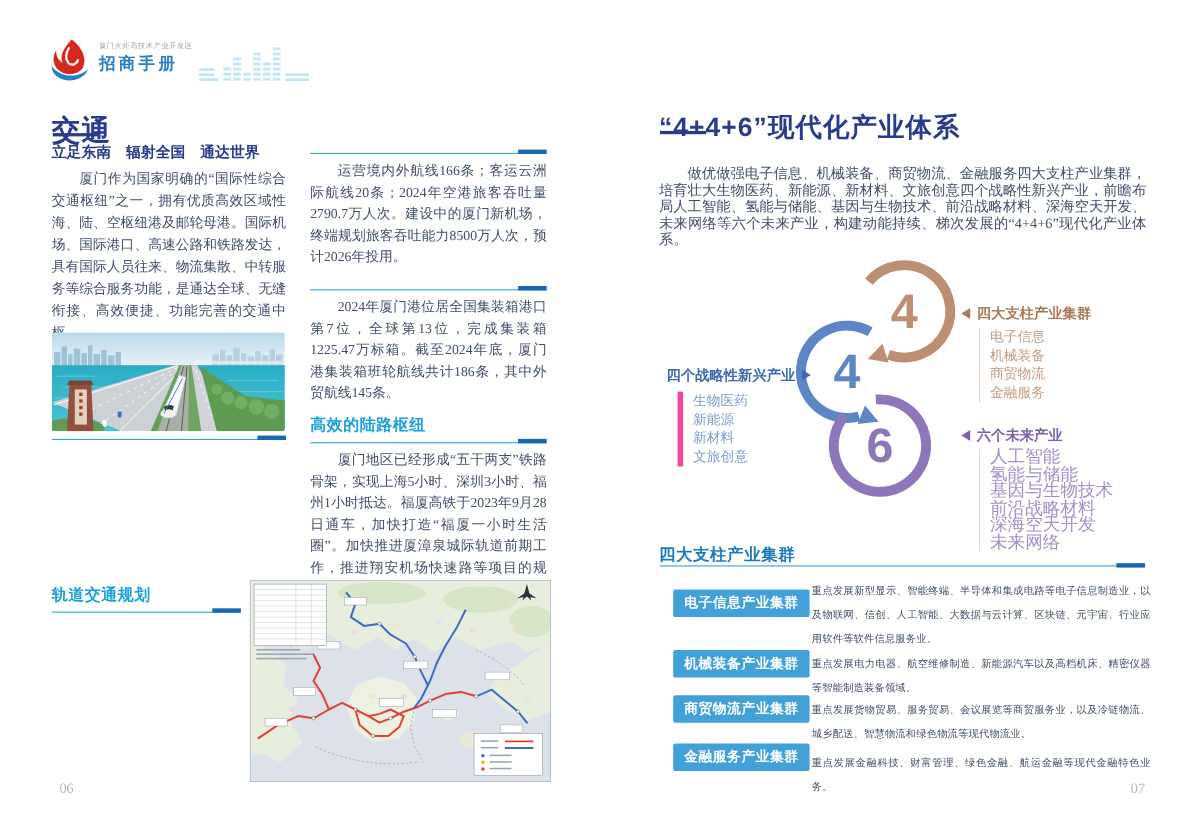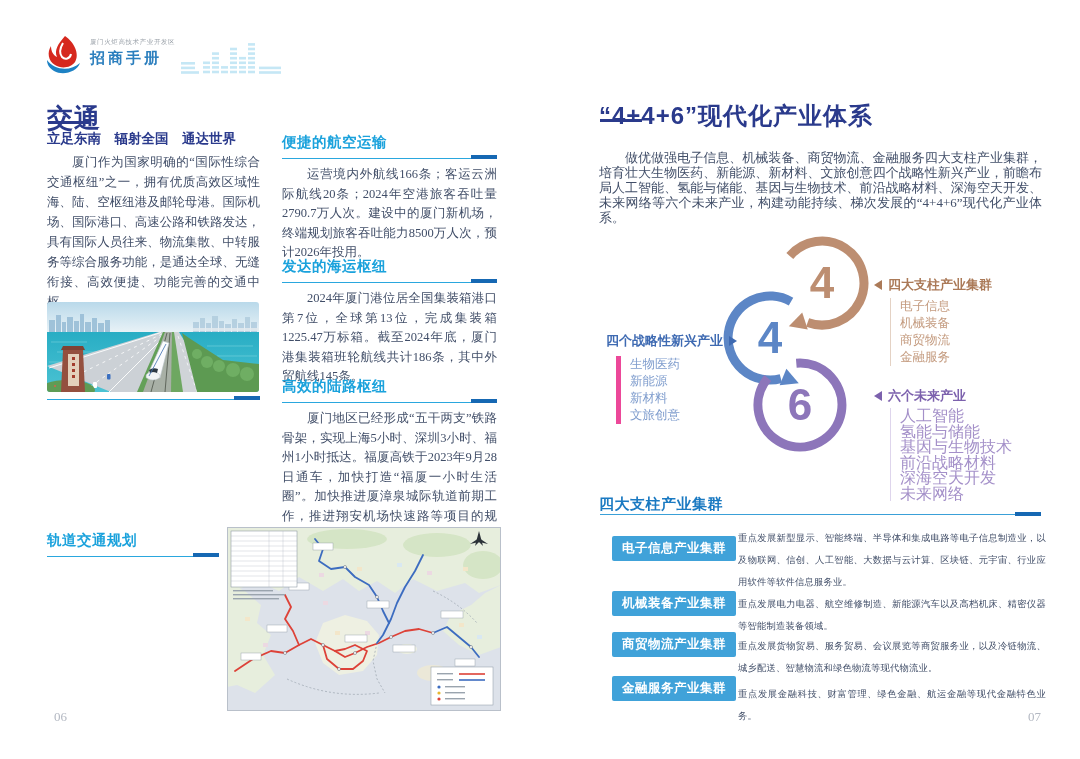--- a/index.html
+++ b/index.html
@@ -240,29 +240,27 @@
   </div>
 
   <div class="sec" style="left:47px;top:531px;width:172px">
     <h3 class="sec-title">轨道交通规划</h3>
     <div class="sec-rule">
         <i class="thick"></i>
       </div>
   </div>
 
   <div class="sec" style="left:282px;top:133px;width:215px">
-    <h3 class="sec-title">便捷的航空运输</h3>
     <div class="sec-rule">
         <i class="thick"></i>
       </div>
     <p class="body" style="line-height:19.5px">运营境内外航线166条；客运云洲际航线20条；2024年空港旅客吞吐量2790.7万人次。建设中的厦门新机场，终端规划旅客吞吐能力8500万人次，预计2026年投用。</p>
   </div>
 
   <div class="sec" style="left:282px;top:257px;width:215px">
-    <h3 class="sec-title">发达的海运枢纽</h3>
     <div class="sec-rule">
         <i class="thick"></i>
       </div>
     <p class="body" style="line-height:19.5px">2024年厦门港位居全国集装箱港口第7位，全球第13位，完成集装箱1225.47万标箱。截至2024年底，厦门港集装箱班轮航线共计186条，其中外贸航线145条。</p>
   </div>
 
   <div class="sec" style="left:282px;top:377px;width:215px">
     <h3 class="sec-title">高效的陆路枢纽</h3>
     <div class="sec-rule">
         <i class="thick"></i>

